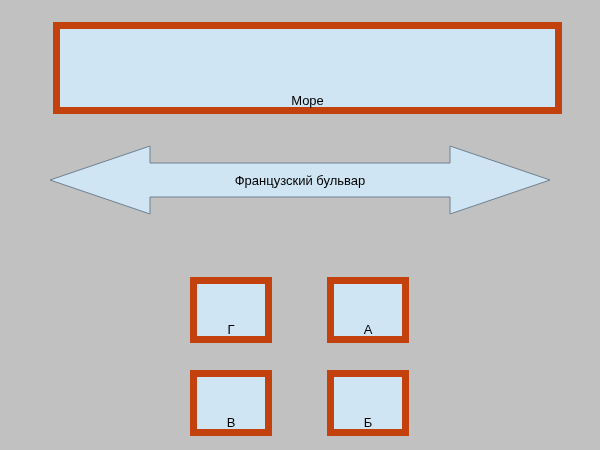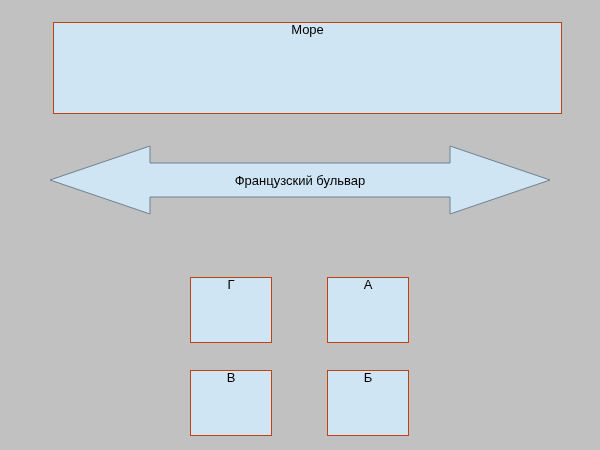--- a/index.html
+++ b/index.html
@@ -14,23 +14,23 @@
     position: relative;
     width: 600px;
     height: 450px;
     background: #c1c1c1;
     overflow: hidden;
   }
   .shape {
     position: absolute;
     box-sizing: border-box;
     background: #cfe5f3;
-    border: 1px solid #c2410c;
+    border: 7px solid #c2410c;
     display: flex;
-    align-items: flex-start;
+    align-items: flex-end;
     justify-content: center;
     font-size: 13px;
     line-height: 1;
   }
   .sea {
     left: 53px;
     top: 22px;
     width: 509px;
     height: 92px;
   }

